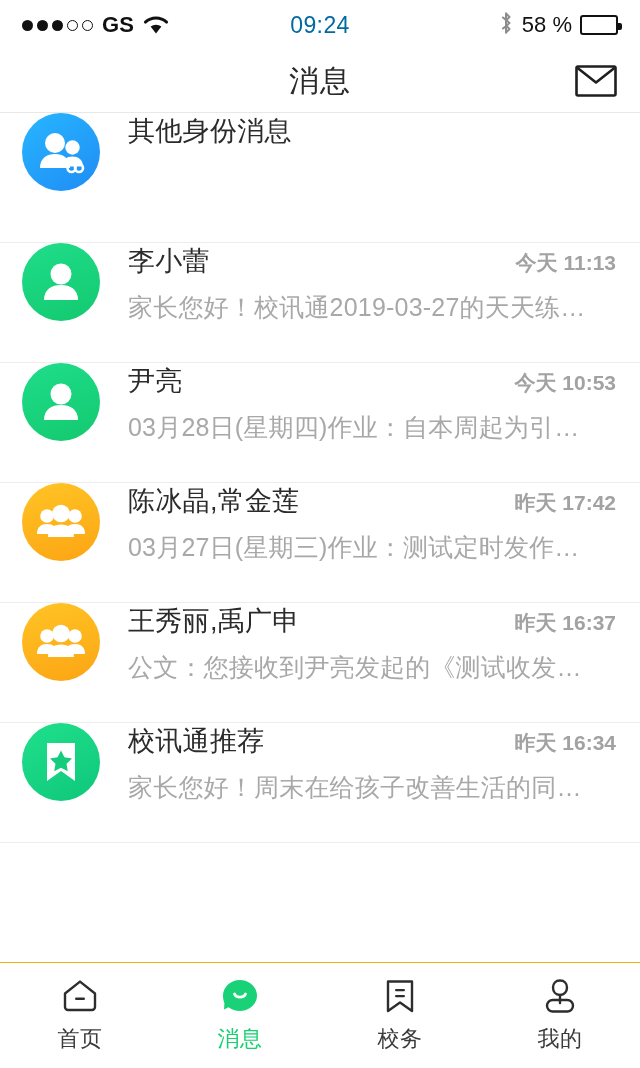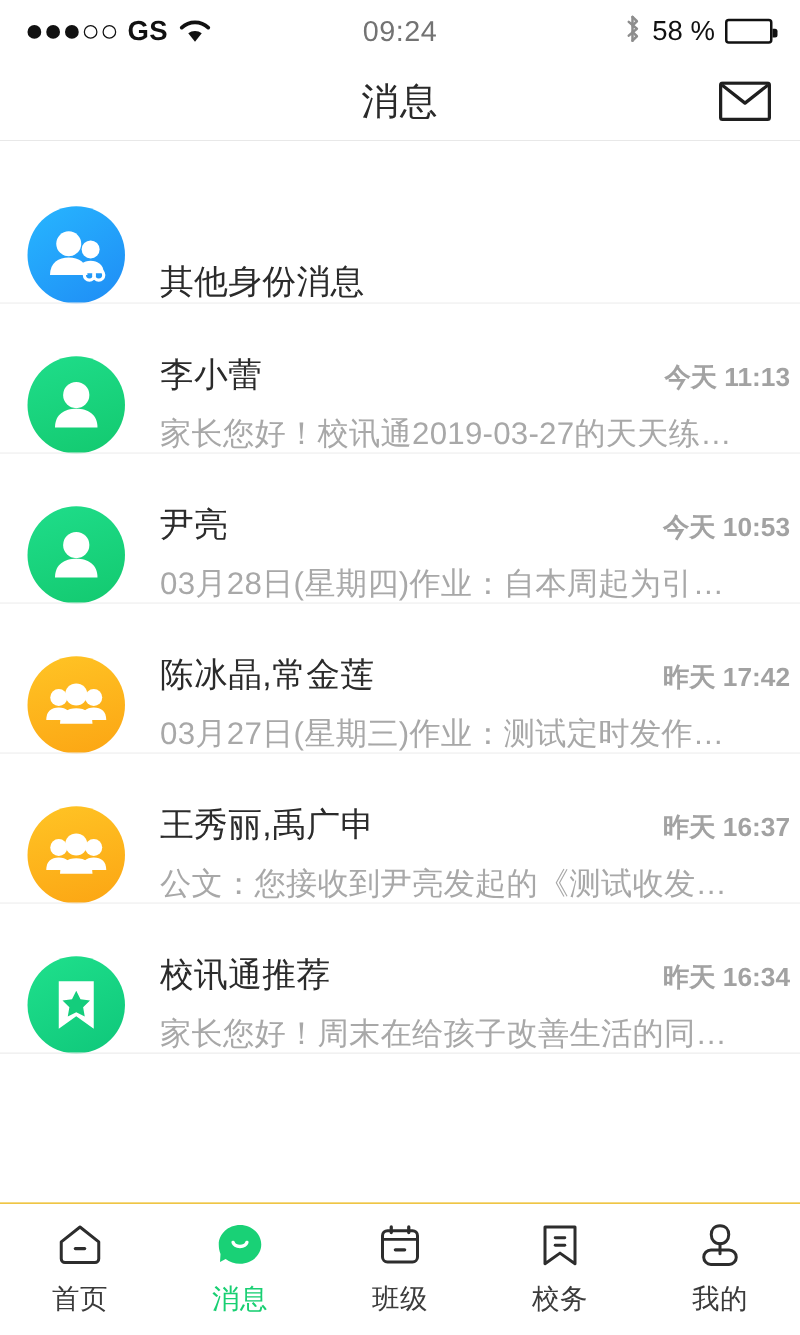--- a/index.html
+++ b/index.html
@@ -67,21 +67,21 @@
     display: inline-block;
     line-height: 0;
   }
   .sb-center {
     position: absolute;
     left: 0;
     right: 0;
     text-align: center;
     font-size: 23px;
     font-weight: 500;
-    color: #737373;
+    color: #0369a1;
     letter-spacing: 0.4px;
     pointer-events: none;
   }
   .sb-right {
     margin-left: auto;
     display: flex;
     align-items: center;
     gap: 8px;
     z-index: 2;
   }
@@ -147,22 +147,22 @@
 
   
   .list {
     flex: 1 1 auto;
     overflow: hidden;
     background: #ffffff;
     position: relative;
   }
   .row {
     display: flex;
-    align-items: flex-end;
-    padding: 0 8px 0 22px;
+    align-items: flex-start;
+    padding: 0 24px 0 22px;
     box-sizing: border-box;
     height: 120px;
     position: relative;
     background: #ffffff;
     cursor: pointer;
   }
   .row.tall {
     height: 130px;
   }
   .row::after {
@@ -449,32 +449,20 @@
     <div class="tab active">
       <div class="tab-icon">
         <svg width="38" height="36" viewBox="0 0 38 36">
           <path d="M19 2 C28.4 2 36 9.1 36 17.6 C36 26.1 28.4 33 19 33 C14.6 33 10.6 31.6 7.5 29.2 L3 31.5 L3.4 25.2 C2.5 23 2 20.4 2 17.6 C2 9.1 9.6 2 19 2 Z" fill="#19d176"></path>
           <path d="M13.5 16 C15 20.2 23 20.2 24.5 16" stroke="#ffffff" stroke-width="2.8" fill="none" stroke-linecap="round"></path>
         </svg>
       </div>
       <div class="tab-label">消息</div>
     </div>
 
-    <div class="tab">
-      <div class="tab-icon">
-        <svg width="34" height="34" viewBox="0 0 34 34">
-          <rect x="3" y="5.5" width="28" height="25" rx="4" stroke="#2d2d2d" stroke-width="2.4" fill="none"></rect>
-          <path d="M3 12.5 H31" stroke="#2d2d2d" stroke-width="2.2"></path>
-          <path d="M10 2.5 V7" stroke="#2d2d2d" stroke-width="2.6" stroke-linecap="round"></path>
-          <path d="M24 2.5 V7" stroke="#2d2d2d" stroke-width="2.6" stroke-linecap="round"></path>
-          <rect x="12" y="19.5" width="10" height="2.6" rx="1.3" fill="#2d2d2d"></rect>
-        </svg>
-      </div>
-      <div class="tab-label">班级</div>
-    </div>
 
     <div class="tab">
       <div class="tab-icon">
         <svg width="30" height="36" viewBox="0 0 30 36">
           <path d="M3 3.5 H27 V33 L15 24.5 L3 33 Z" stroke="#2d2d2d" stroke-width="2.4" fill="none" stroke-linejoin="round"></path>
           <rect x="10" y="11" width="10" height="2.3" rx="1.15" fill="#2d2d2d"></rect>
           <rect x="10" y="17" width="10" height="2.3" rx="1.15" fill="#2d2d2d"></rect>
         </svg>
       </div>
       <div class="tab-label">校务</div>

